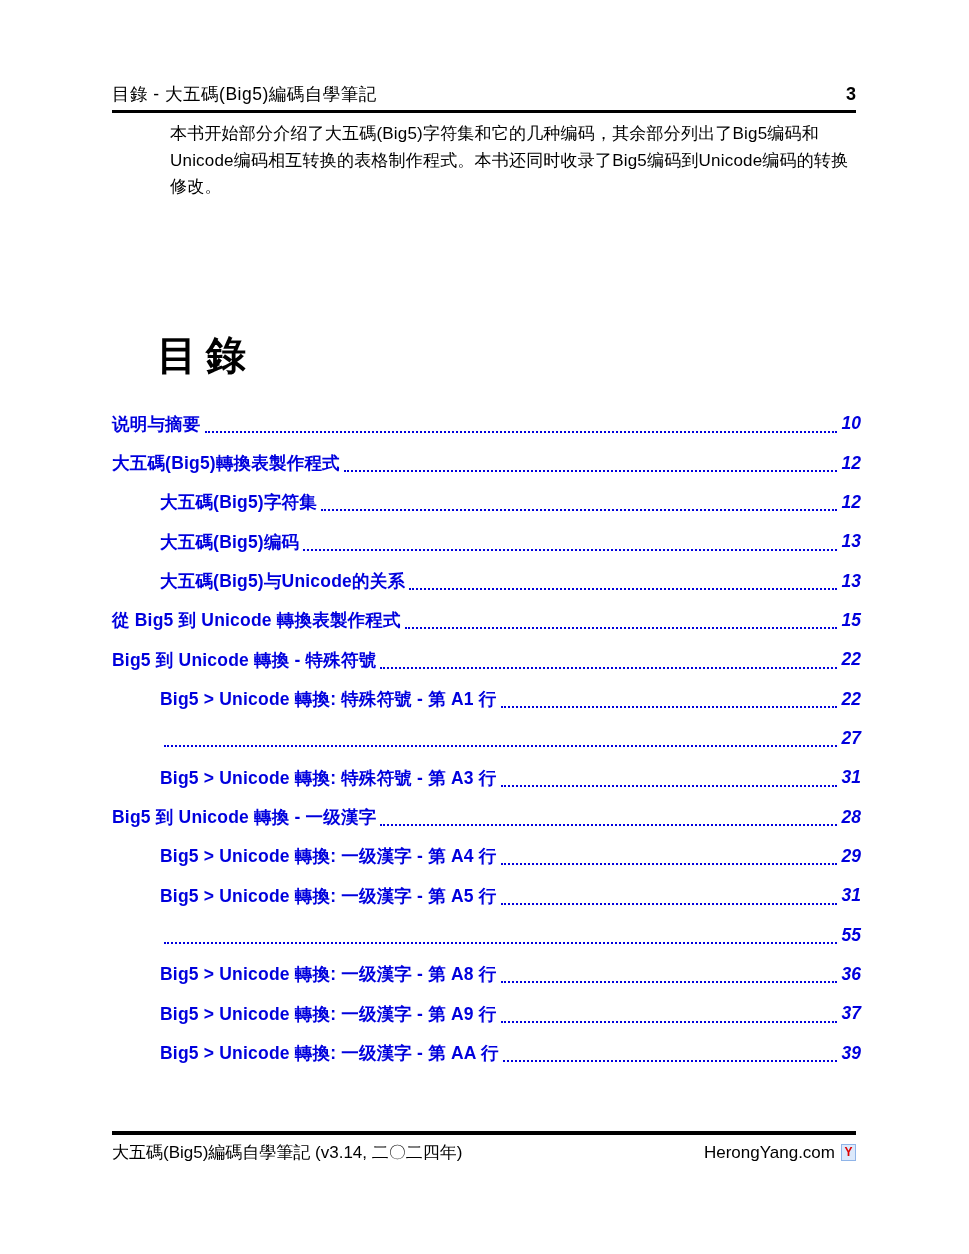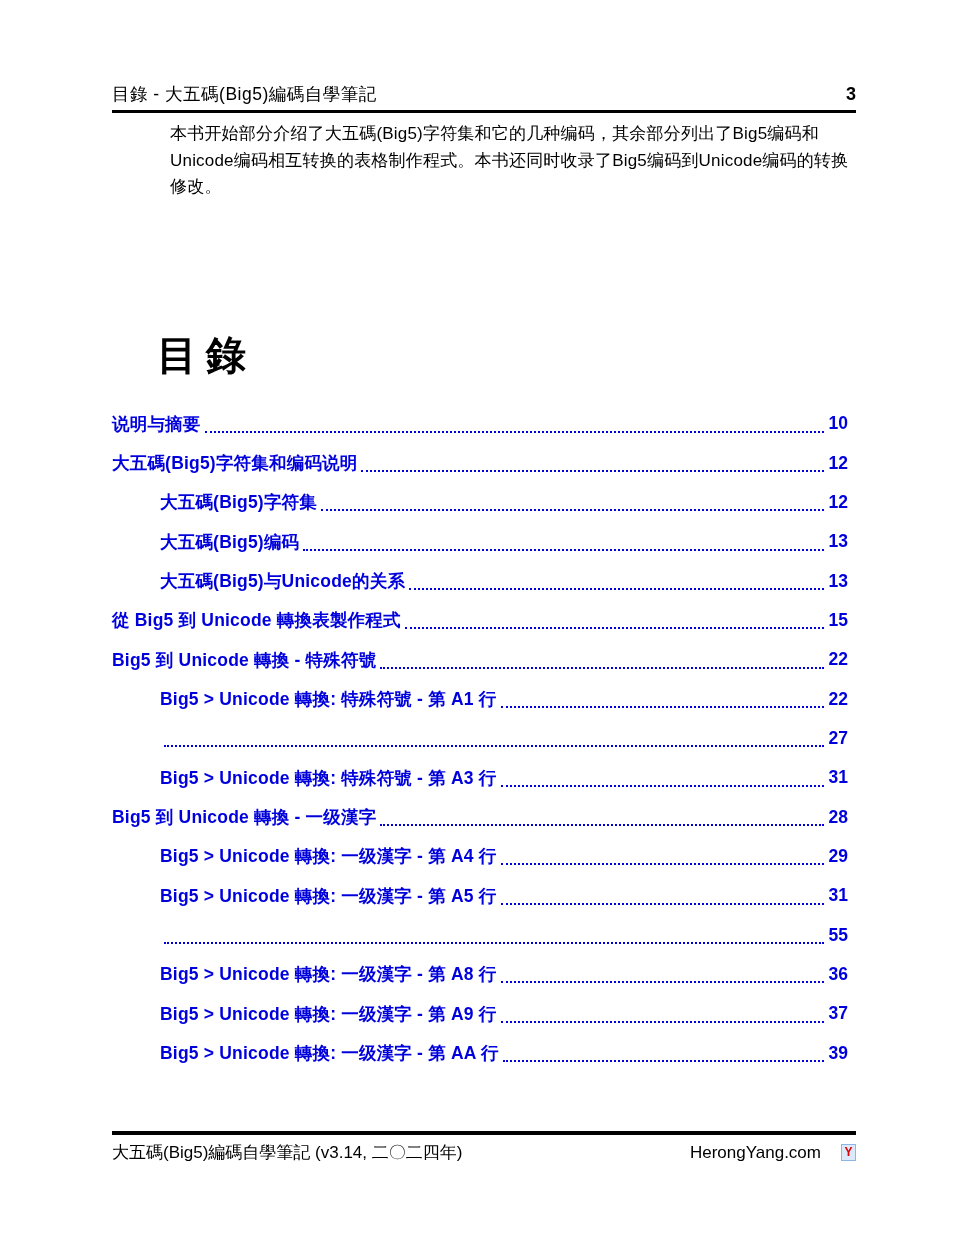--- a/index.html
+++ b/index.html
@@ -38,53 +38,53 @@
   
   .toc-title {
     position: absolute;
     left: 113px; top: 331px;
     font-size: 40px; line-height: 48px;
     font-weight: bold; letter-spacing: 9px; color: #000; margin-left: 44px;
   }
   
   .toc-list {
     position: absolute;
-    left: 112px; right: 121px; top: 404px;
+    left: 112px; right: 108px; top: 404px;
   }
   .toc-row {
     display: flex; align-items: center;
     height: 39.35px;
     font-size: 17.5px;
     font-weight: bold;
     color: #0000dd;
     cursor: pointer;
   }
   .toc-row.sub { padding-left: 48px; }
   .toc-label { white-space: nowrap; letter-spacing: 0.2px; }
   .toc-leader {
     flex: 1 1 auto;
     height: 16px;
     border-bottom: 2.5px dotted #0000dd;
     margin: 0 3px 0 4px;
     min-width: 20px;
   }
-  .toc-page { white-space: nowrap; margin-left: 2px; }
+  .toc-page { white-space: nowrap; margin-left: 2px; font-style: italic; }
   
   .footer-rule {
     position: absolute;
     left: 112px; right: 113px; top: 1131px;
     height: 4px; background: #000;
   }
   .footer {
     position: absolute;
     left: 112px; right: 113px; top: 1141px;
     display: flex; justify-content: space-between; 
     font-size: 17px; color: #000;
   }
-  .footer .footer-right { display: flex; align-items: center; gap: 20px; }
+  .footer .footer-right { display: flex; align-items: center; gap: 6px; }
   .logo-icon {
     display: inline-block;
     width: 13px; height: 15px;
     background: #dce9fb;
     border: 1px solid #8fb4e8;
     color: #dd0000;
     font-size: 12px; font-weight: bold;
     line-height: 15px; text-align: center;
     box-sizing: content-box;
   }
@@ -108,21 +108,21 @@
 
   <div class="toc-title">目錄</div>
 
   <div class="toc-list" id="toc-list">
       <div class="toc-row">
         <span class="toc-label">说明与摘要</span>
         <span class="toc-leader"></span>
         <span class="toc-page">10</span>
       </div>
       <div class="toc-row">
-        <span class="toc-label">大五碼(Big5)字符集和编码说明</span>
+        <span class="toc-label">大五碼(Big5)轉換表製作程式</span>
         <span class="toc-leader"></span>
         <span class="toc-page">12</span>
       </div>
       <div class="toc-row sub">
         <span class="toc-label">大五碼(Big5)字符集</span>
         <span class="toc-leader"></span>
         <span class="toc-page">12</span>
       </div>
       <div class="toc-row sub">
         <span class="toc-label">大五碼(Big5)编码</span>

